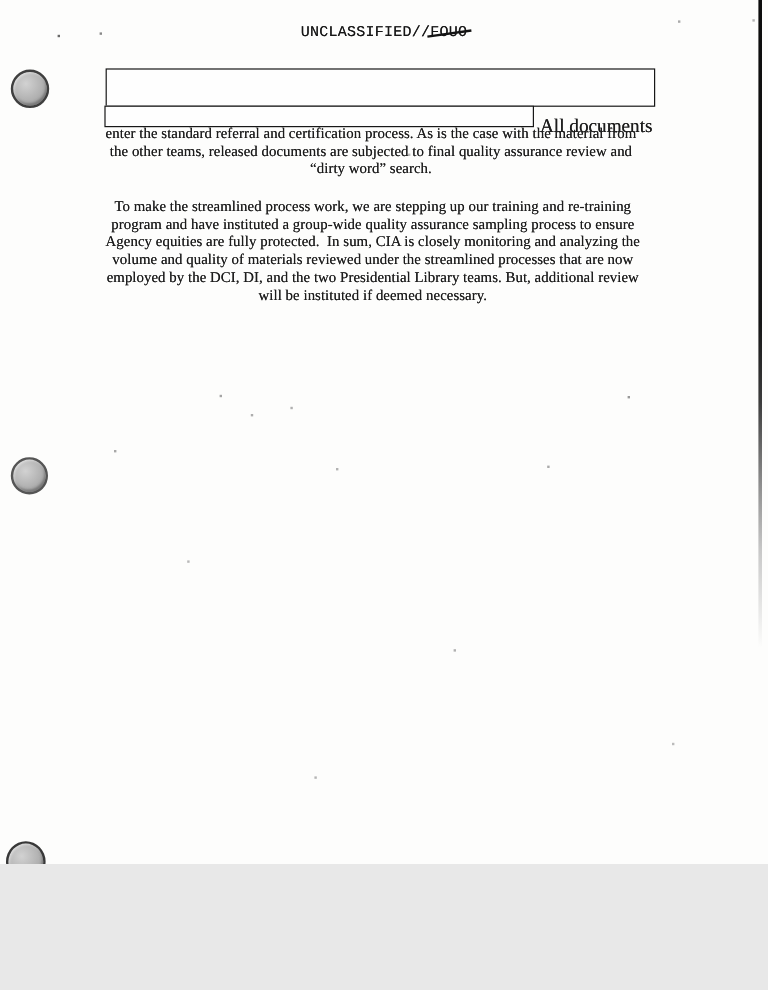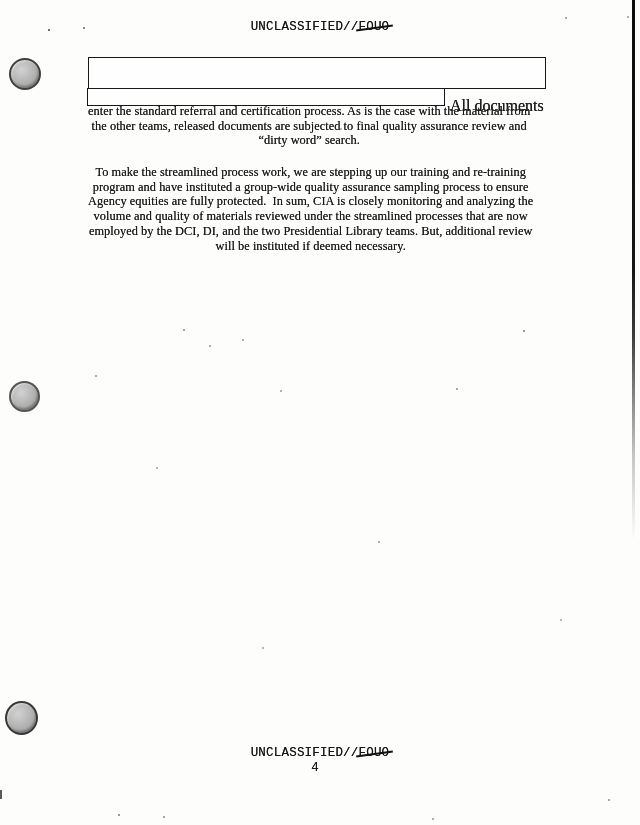--- a/index.html
+++ b/index.html
@@ -3,21 +3,21 @@
 <meta charset="utf-8">
 <style>
   html, body {
     margin: 0;
     padding: 0;
     background: #e8e8e8;
   }
   .page {
     position: relative;
     width: 640px;
-    height: 825px;
+    height: 720px;
     margin: 0 auto;
     background: #fdfdfc;
     overflow: hidden;
     font-family: "Liberation Serif", serif;
     color: #1c1c1c;
   }
 
   
   .classification {
     position: absolute;

